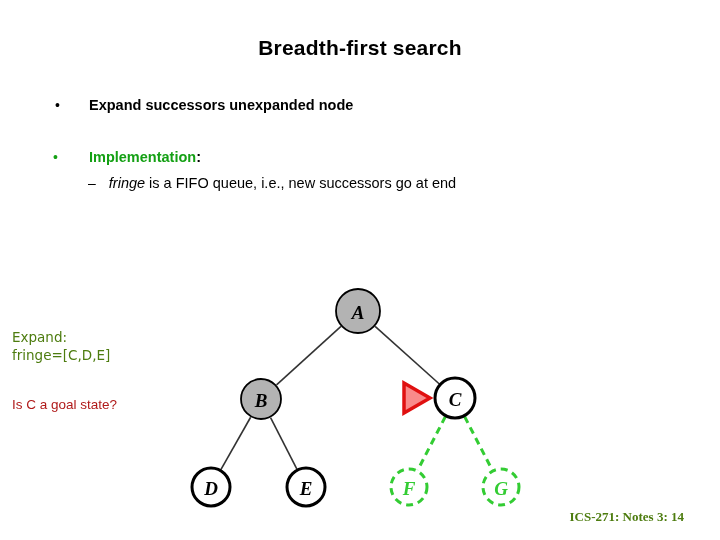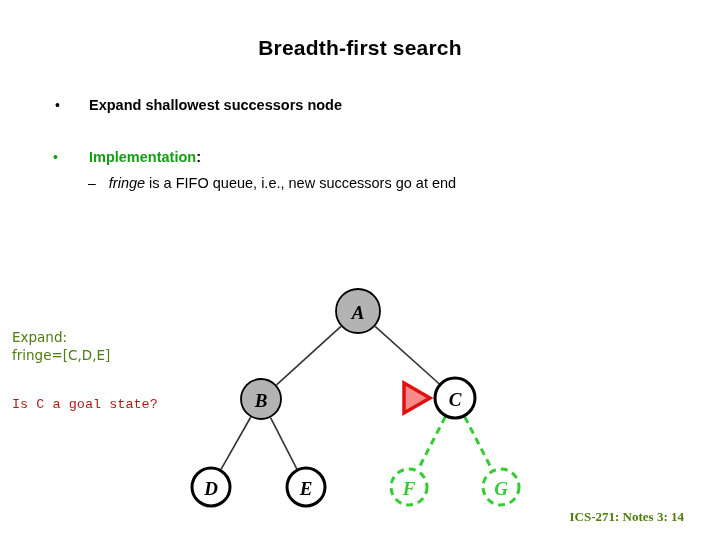--- a/index.html
+++ b/index.html
@@ -94,21 +94,21 @@
     font-family: "DejaVu Sans", sans-serif;
     font-size: 13.5px;
     line-height: 18px;
     white-space: nowrap;
   }
   #annotation-question {
     position: absolute;
     left: 12px;
     top: 396px;
     color: #b01a1a;
-    font-family: Liberation Mono, monospace;
+    font-family: Liberation Sans, sans-serif;
     font-size: 13.5px;
     line-height: 18px;
     white-space: nowrap;
   }
 
   
   #tree-diagram {
     position: absolute;
     left: 170px;
     top: 278px;
@@ -139,21 +139,21 @@
 </style>
 </head>
 <body>
 
 <div id="slide">
 
   <div id="slide-title">Breadth-first search</div>
 
   <div class="bullet-row" id="bullet-1">
     <span class="bullet-marker">•</span>
-    <span class="bullet-text">Expand shallowest successors node</span>
+    <span class="bullet-text">Expand successors unexpanded node</span>
   </div>
 
   <div class="bullet-row" id="bullet-2">
     <span class="bullet-marker">•</span>
     <span class="bullet-text">
       <span>Implementation</span><span class="colon">:</span>
     </span>
   </div>
 
   <div id="sub-bullet-1">

